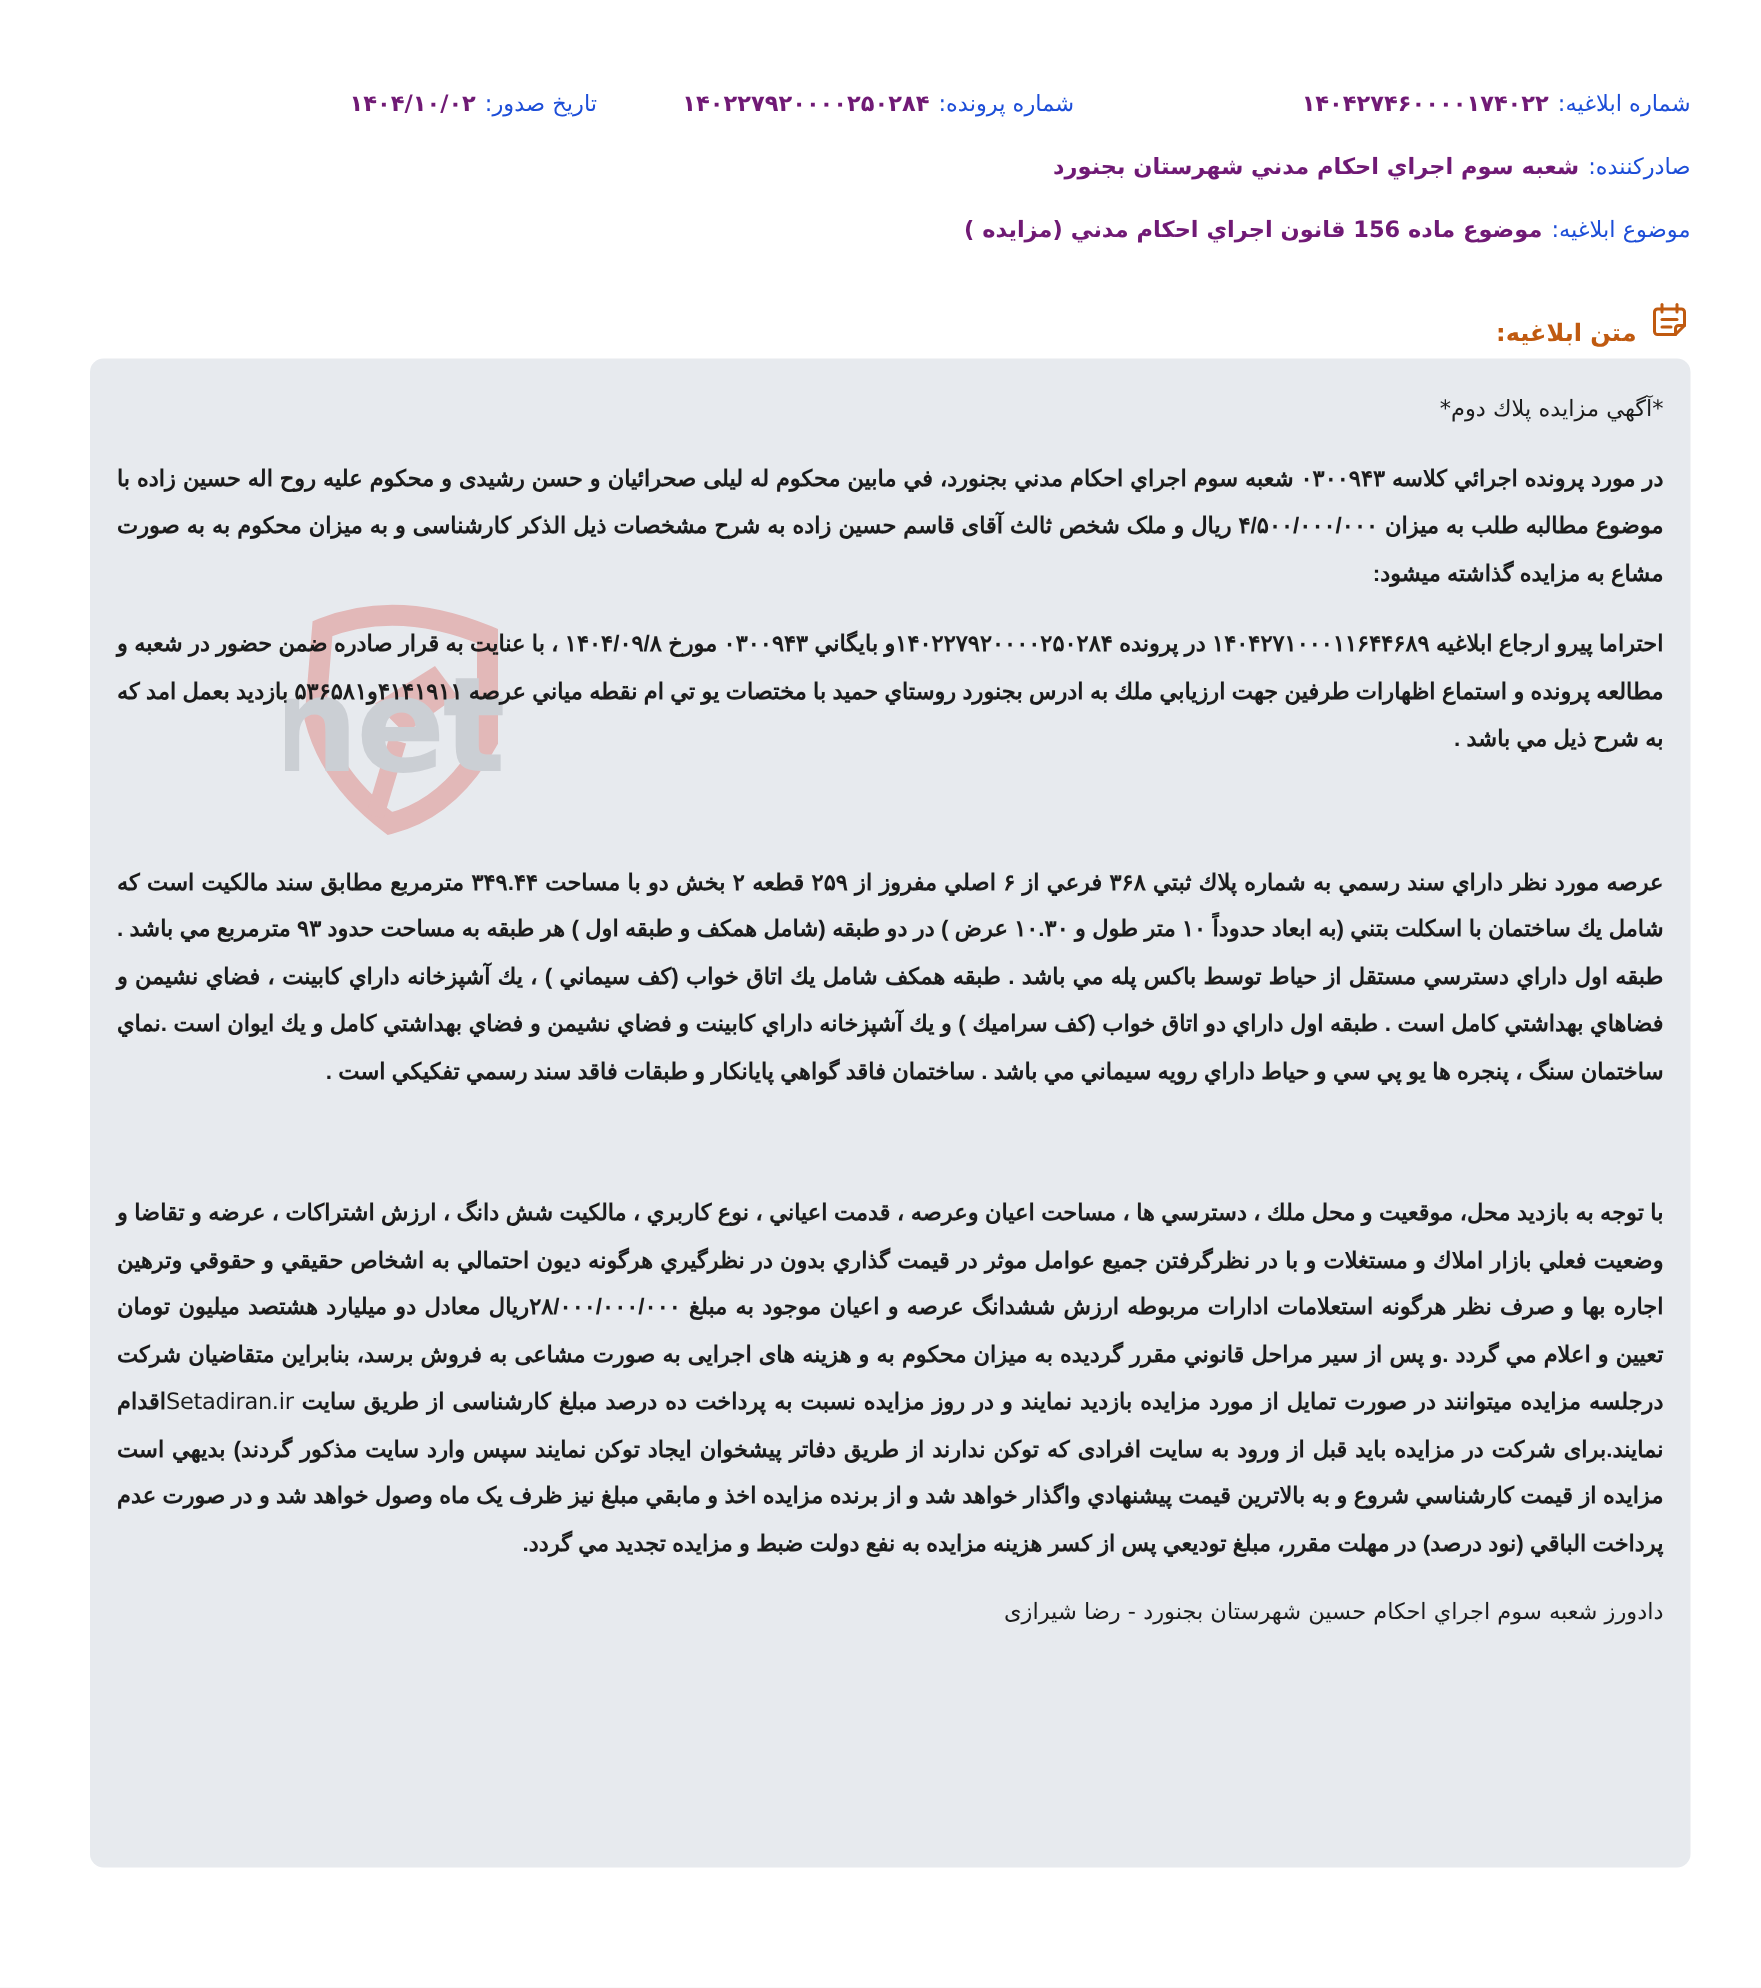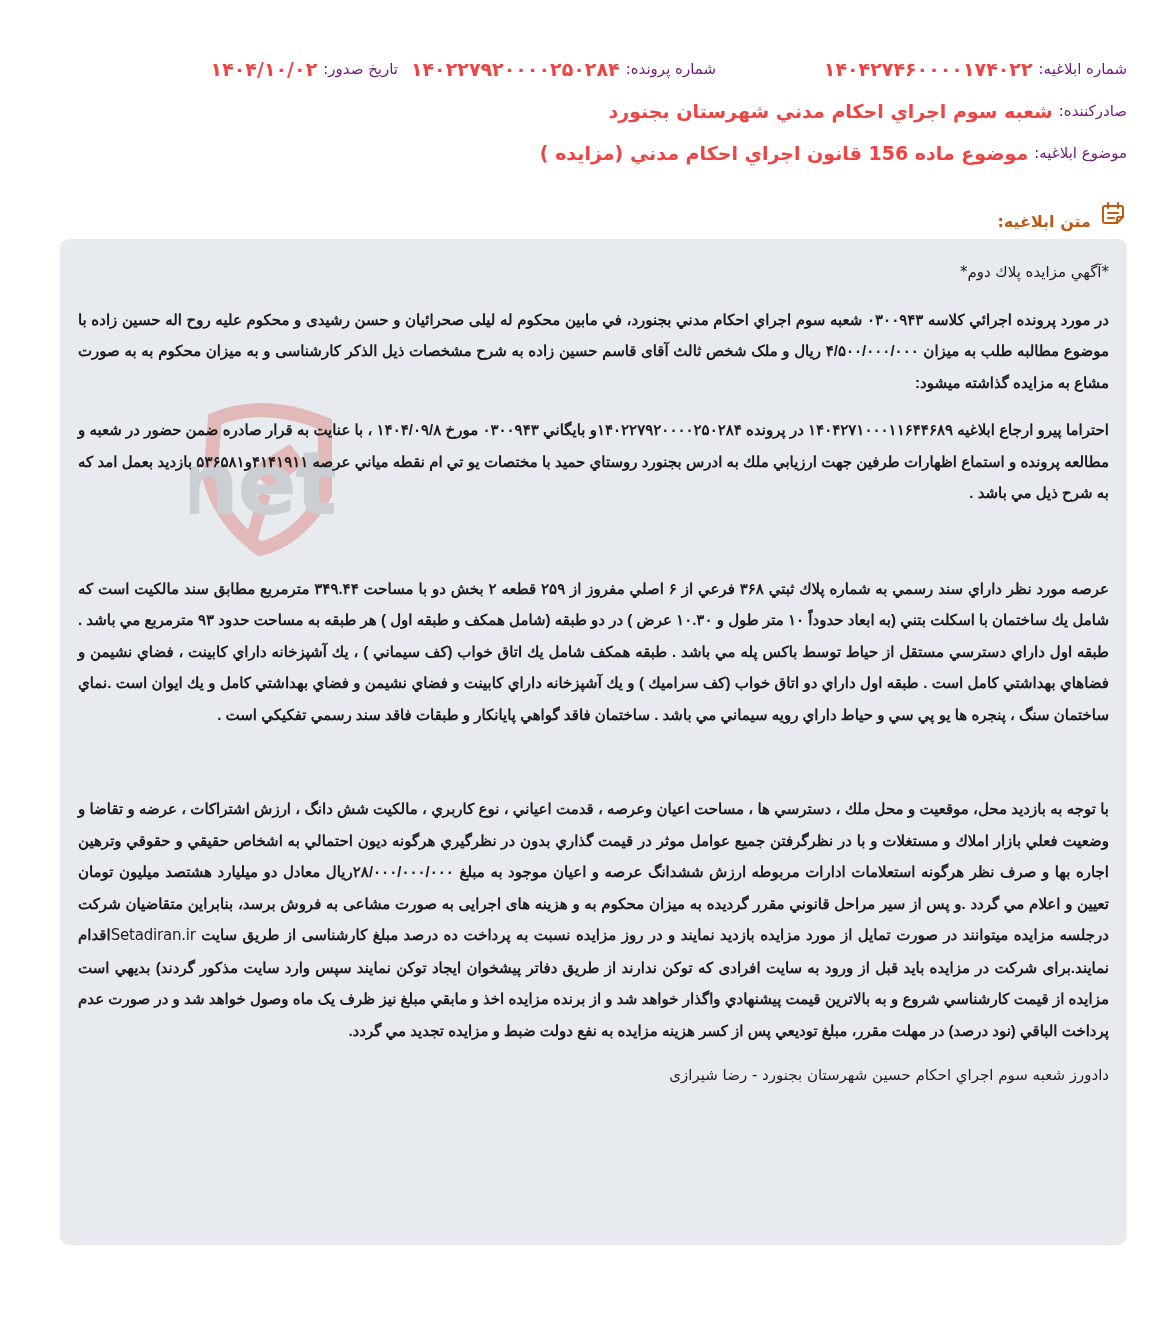--- a/index.html
+++ b/index.html
@@ -19,22 +19,22 @@
       display: flex;
       flex-direction: row;
       align-items: center;
       font-size: 15px;
       white-space: nowrap;
     }
     .meta-row.r1 { top: 54px; }
     .meta-row.r2 { top: 96px; }
     .meta-row.r3 { top: 138px; }
     .meta-item { display: flex; align-items: center; }
-    .meta-label { color: #701a75; font-size: 15px; margin-left: 6px; }
-    .meta-value { color: #ef4444; font-weight: bold; font-size: 19px; }
+    .meta-label { color: #1d4ed8; font-size: 15px; margin-left: 6px; }
+    .meta-value { color: #701a75; font-weight: bold; font-size: 15px; }
     .r1 .item-notice { position: absolute; right: 0; }
     .r1 .item-case { position: absolute; right: 411px; }
     .r1 .item-date { position: absolute; right: 729px; }
 
     .section-title {
       position: absolute;
       top: 199px;
       right: 47px;
       display: flex;
       align-items: flex-end;

